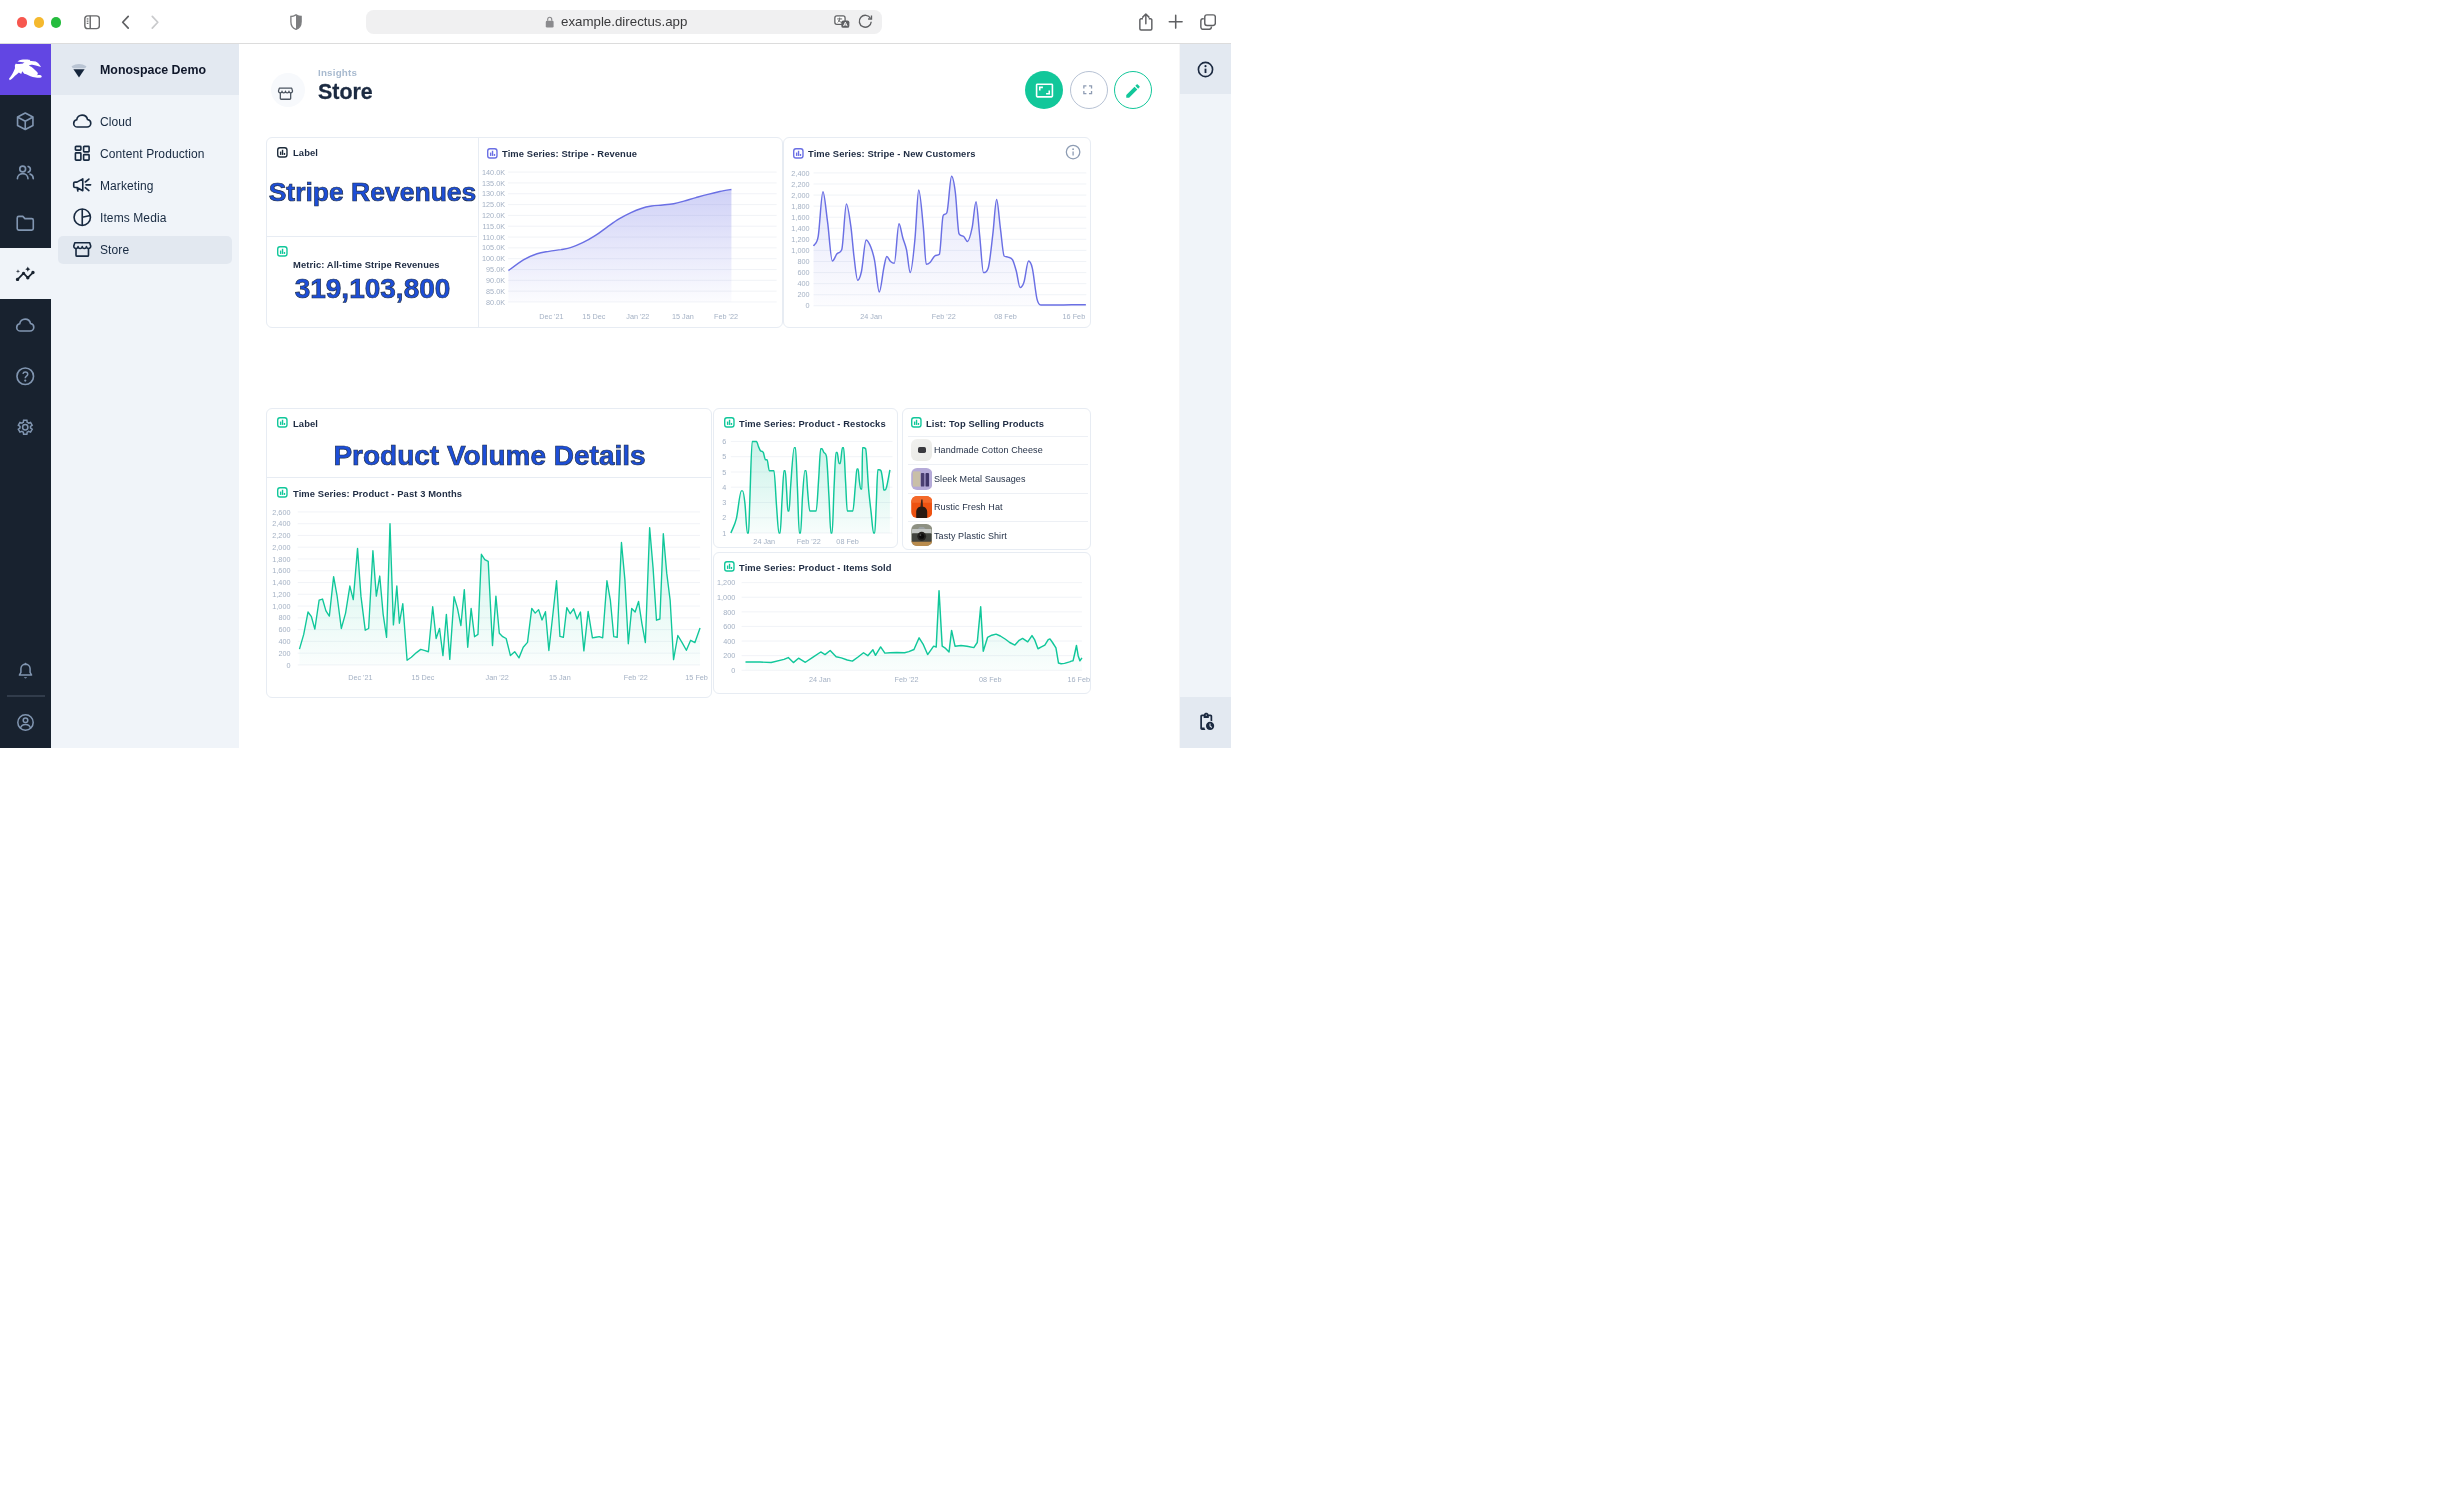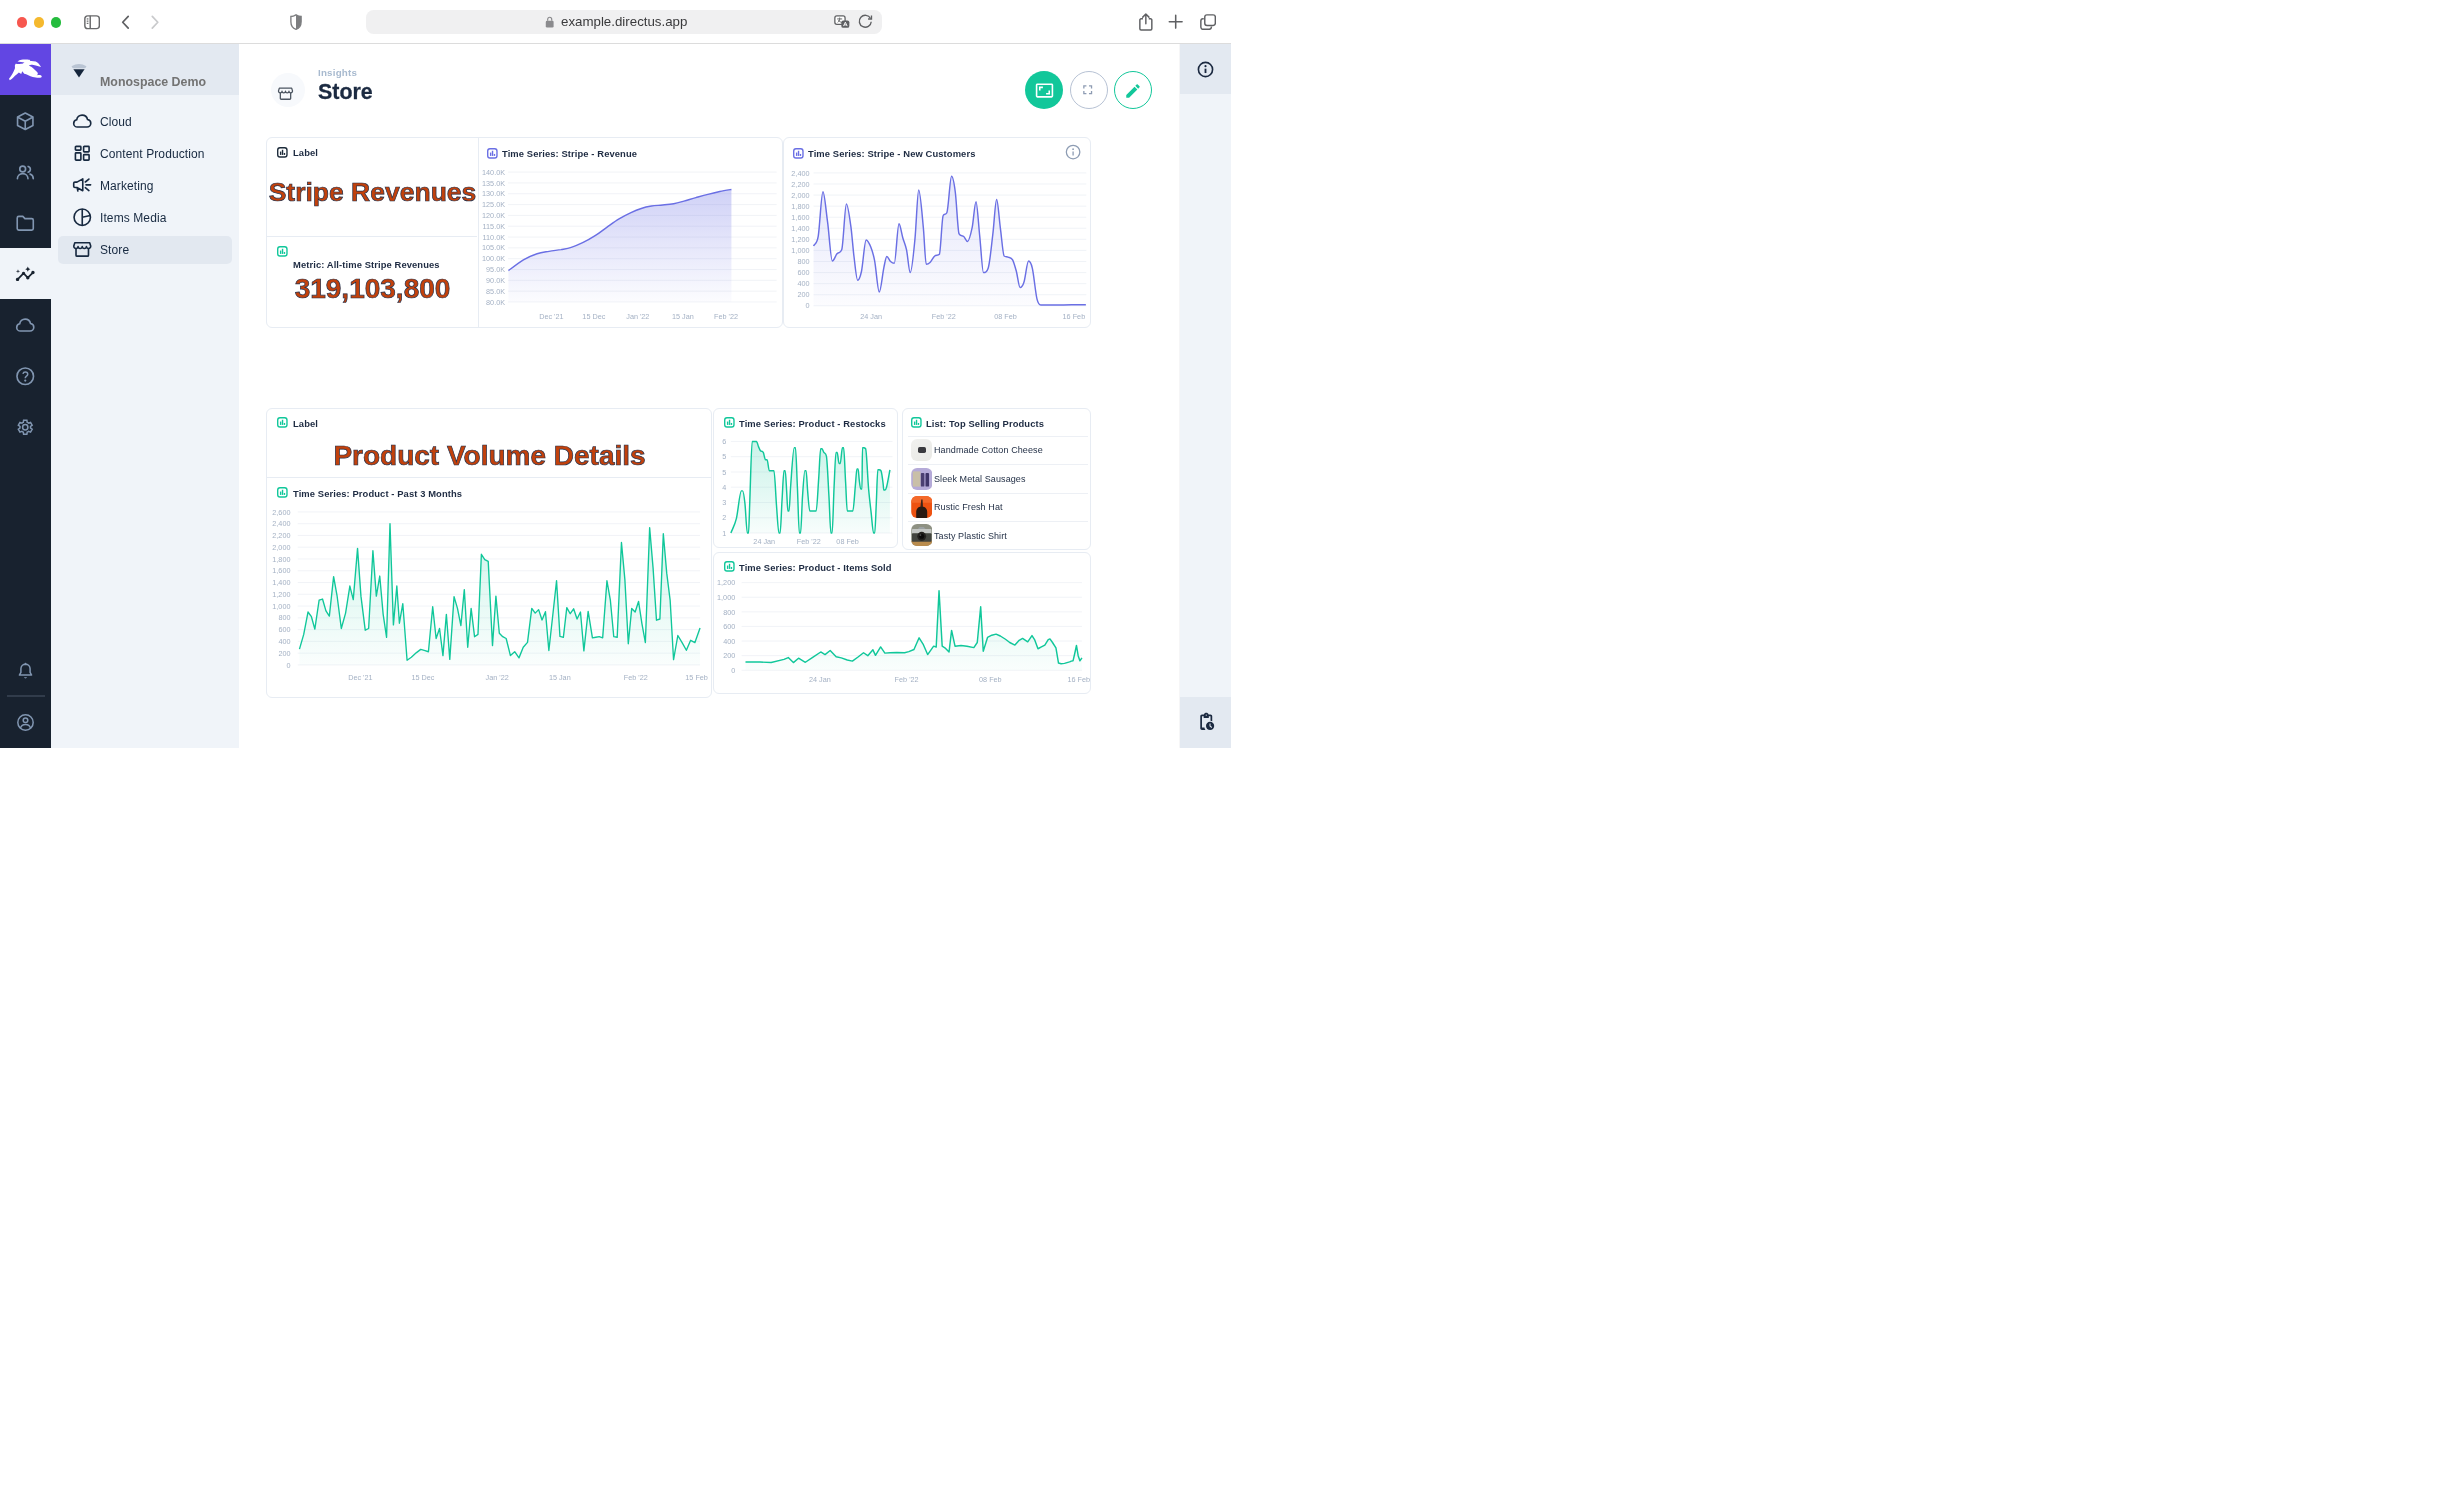--- a/index.html
+++ b/index.html
@@ -1,21 +1,21 @@
 <!DOCTYPE html>
 <html style="font-size:13.7px"><head><meta charset="utf-8">
 <style>
 *{margin:0;padding:0;box-sizing:border-box}
 html,body{width:1231px;height:748px;overflow:hidden;font-family:"Liberation Sans",sans-serif;background:#fff}
 .abs{position:absolute}
 .axl{font-size:8.5px;fill:#a4b1c4;font-family:"Liberation Sans",sans-serif}
 .grid{stroke:#eef1f6;stroke-width:1}
 .panel{position:absolute;background:#fff;border:0.9px solid #e7ecf3;border-radius:6px}
 .phead{position:absolute;font-size:9.4px;line-height:1;font-weight:bold;color:#1e2b42;letter-spacing:0.1px}
-.bigtxt{position:absolute;font-weight:bold;color:#c2410c;text-align:center;line-height:1;white-space:nowrap;-webkit-text-stroke:0.7px #20304c}
+.bigtxt{position:absolute;font-weight:bold;color:#1d4ed8;text-align:center;line-height:1;white-space:nowrap;-webkit-text-stroke:0.7px #20304c}
 .navitem{position:absolute;font-size:12px;line-height:1;font-weight:500;color:#172940;letter-spacing:0.1px}
 .lname{position:absolute;font-size:9px;line-height:1;font-weight:normal;color:#1e2b42;letter-spacing:0.1px}
 </style></head>
 <body>
 
 <div class="abs" style="left:0;top:0;width:1231px;height:44px;background:#fff;border-bottom:0.9px solid #dcdcdc"></div>
 <div class="abs" style="left:17px;top:17.4px;width:10.4px;height:10.4px;border-radius:50%;background:#f7574f"></div>
 <div class="abs" style="left:34px;top:17.4px;width:10.4px;height:10.4px;border-radius:50%;background:#f5b92e"></div>
 <div class="abs" style="left:51px;top:17.4px;width:10.4px;height:10.4px;border-radius:50%;background:#25bc3e"></div>
 <svg class="abs" style="left:84px;top:15px" width="16.2" height="14.5" viewBox="0 0 19 17" fill="none">
@@ -115,21 +115,21 @@
       <clipPath id="wftop">
         <rect x="0" y="0" width="24" height="8.6"></rect>
       </clipPath>
       <clipPath id="wfbot">
         <rect x="0" y="9.8" width="24" height="13"></rect>
       </clipPath>
     </defs>
 <path d="M12 21 L1.8 5.9 A 19 19 0 0 1 22.2 5.9 Z" fill="#b9c4d3" clip-path="url(#wftop)"></path>
 <path d="M12 21 L1.8 5.9 A 19 19 0 0 1 22.2 5.9 Z" fill="#16263c" clip-path="url(#wfbot)"></path>
 </svg>
-<div class="abs" style="left:100px;top:76px;font-size:12.4px;line-height:1;font-weight:600;color:#737373">Monospace Demo</div>
+<div class="abs" style="left:100px;top:64px;font-size:12.4px;line-height:1;font-weight:600;color:#0f172a">Monospace Demo</div>
 <div class="abs" style="left:58px;top:236px;width:174px;height:28px;background:#e2e8f0;border-radius:5.1px"></div>
 <svg class="abs" style="left:72px;top:111px" width="20.5" height="20.5" viewBox="0 0 24 24" fill="none" stroke="#172940" stroke-width="1.9">
     <path d="M6.4 18.8 C4 18.8 2 16.9 2 14.5 C2 12.4 3.5 10.7 5.5 10.3 C5.9 7.2 8.6 4.8 11.8 4.8 C15 4.8 17.6 7 18.2 10 C20.3 10.3 22 12.1 22 14.4 C22 16.8 20 18.8 17.6 18.8 Z" stroke-linejoin="round"></path>
   </svg>
 <div class="navitem" style="left:100px;top:116px">Cloud</div>
 <svg class="abs" style="left:72px;top:143px" width="20.5" height="20.5" viewBox="0 0 24 24" fill="none" stroke="#172940" stroke-width="1.9">
     <path stroke-linejoin="round" d="M4 4.8 C4 4.36 4.36 4 4.8 4 H9.6 C10 4 10.4 4.36 10.4 4.8 V7.6 C10.4 8 10 8.4 9.6 8.4 H4.8 C4.36 8.4 4 8 4 7.6 Z M14.4 4 H19.2 C19.6 4 20 4.36 20 4.8 V9.6 C20 10 19.6 10.4 19.2 10.4 H14.4 C14 10.4 13.6 10 13.6 9.6 V4.8 C13.6 4.36 14 4 14.4 4 Z M4.8 11.6 H9.6 C10 11.6 10.4 12 10.4 12.4 V19.2 C10.4 19.6 10 20 9.6 20 H4.8 C4.36 20 4 19.6 4 19.2 V12.4 C4 12 4.36 11.6 4.8 11.6 Z M14.4 13.6 H19.2 C19.6 13.6 20 14 20 14.4 V19.2 C20 19.6 19.6 20 19.2 20 H14.4 C14 20 13.6 19.6 13.6 19.2 V14.4 C13.6 14 14 13.6 14.4 13.6 Z"></path>
   </svg>
 <div class="navitem" style="left:100px;top:148px">Content Production</div>
 <svg class="abs" style="left:72px;top:175px" width="20.5" height="20.5" viewBox="0 0 24 24" fill="none" stroke="#172940" stroke-width="1.9">

